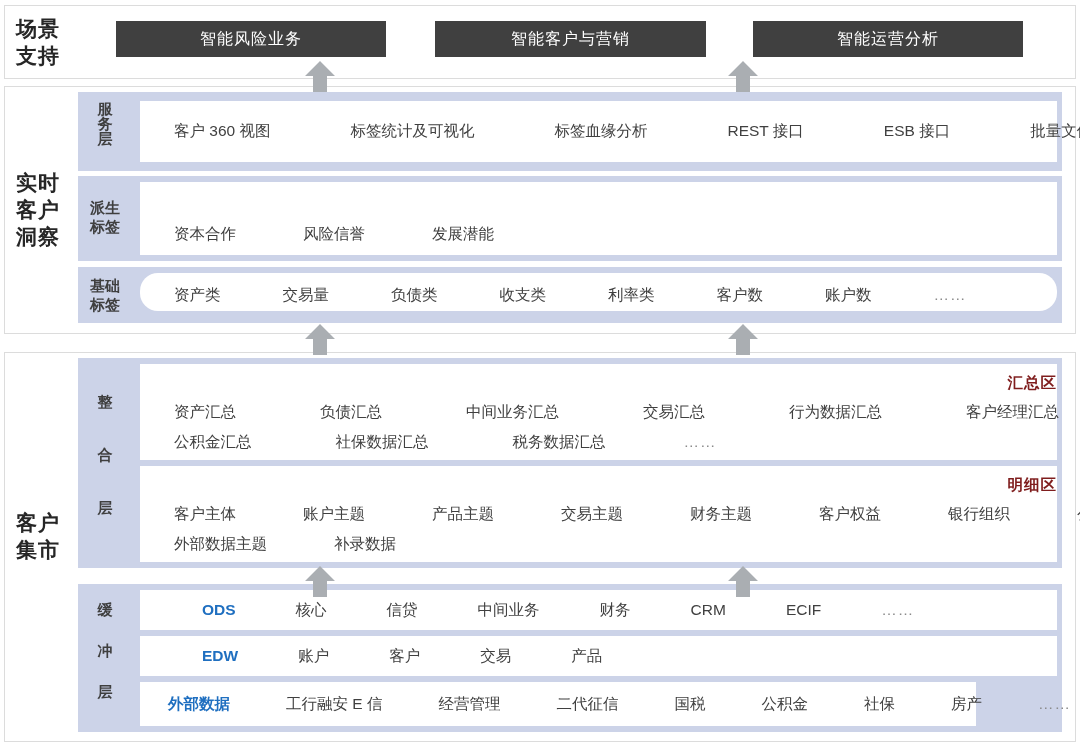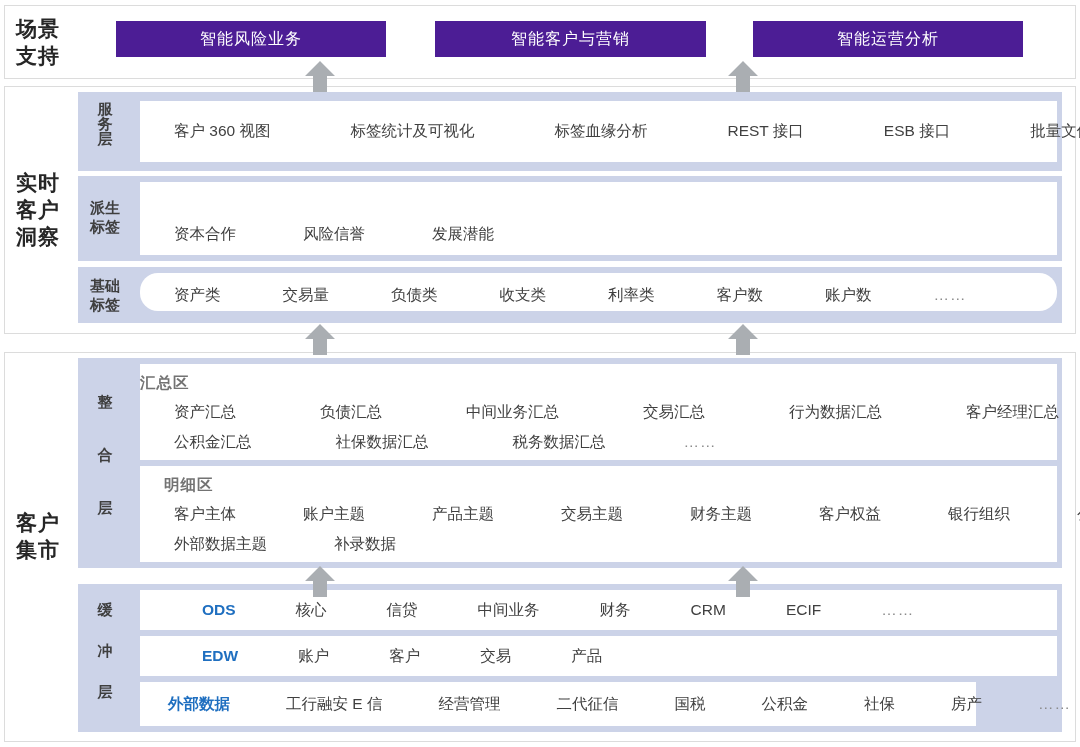--- a/index.html
+++ b/index.html
@@ -39,21 +39,21 @@
   }
   #caption-scene   { left: 16px; top: 16px;  width: 56px; }
   #caption-insight { left: 16px; top: 170px; width: 56px; }
   #caption-mart    { left: 16px; top: 510px; width: 56px; }
 
   
   .scene-btn {
     position: absolute;
     top: 21px;
     height: 36px;
-    background: #4c1d95;
+    background: #404040;
     color: #ffffff;
     font-size: 16px;
     display: flex;
     align-items: center;
     justify-content: center;
     letter-spacing: 1px;
     box-sizing: border-box;
   }
   #scene-btn-0 { left: 116px; width: 270px; }
   #scene-btn-1 { left: 435px; width: 271px; }
@@ -105,24 +105,24 @@
     font-weight: bold;
   }
   .tagrow .tag.dots {
     color: #8a8a8a;
     letter-spacing: 1px;
   }
 
   .zone-title {
     position: absolute;
     width: 100%;
-    text-align: left;
+    text-align: right;
     font-size: 15.5px;
     font-weight: bold;
-    color: #737373;
+    color: #7f1d1d;
     letter-spacing: 1px;
   }
 
   
   .arrow {
     position: absolute;
     width: 34px;
     height: 34px;
     color: #aaaeb2;
   }
@@ -226,21 +226,21 @@
       <span class="tag">客户经理汇总</span>
     </div>
     <div class="tagrow" style="left:34px; top:62px; height:32px;">
       <span class="tag" style="margin-right:48px;">公积金汇总</span>
       <span class="tag" style="margin-right:48px;">社保数据汇总</span>
       <span class="tag" style="margin-right:42px;">税务数据汇总</span>
       <span class="tag dots">……</span>
     </div>
   </div>
 
-  <div class="box" style="left:62px; top:108px; width:917px; height:96px;padding-left:24px;">
+  <div class="box" style="left:62px; top:108px; width:917px; height:96px;">
     <div class="zone-title" style="top:9px;">明细区</div>
     <div class="tagrow" style="left:34px; top:32px; height:32px;">
       <span class="tag" style="margin-right:31px;">客户主体</span>
       <span class="tag" style="margin-right:31px;">账户主题</span>
       <span class="tag" style="margin-right:31px;">产品主题</span>
       <span class="tag" style="margin-right:31px;">交易主题</span>
       <span class="tag" style="margin-right:31px;">财务主题</span>
       <span class="tag" style="margin-right:31px;">客户权益</span>
       <span class="tag" style="margin-right:31px;">银行组织</span>
       <span class="tag">公共主题</span>

